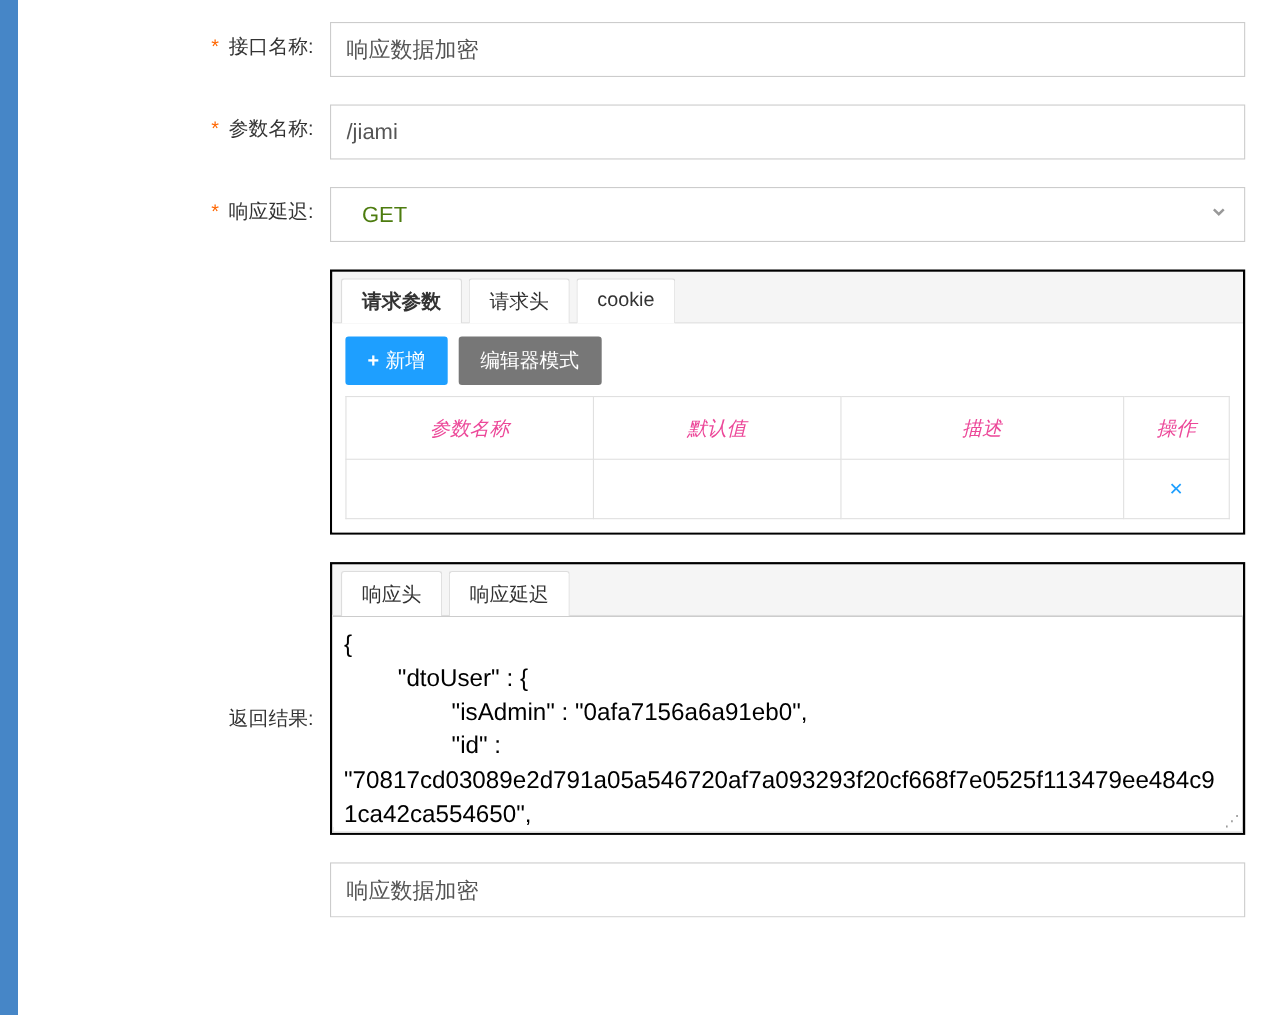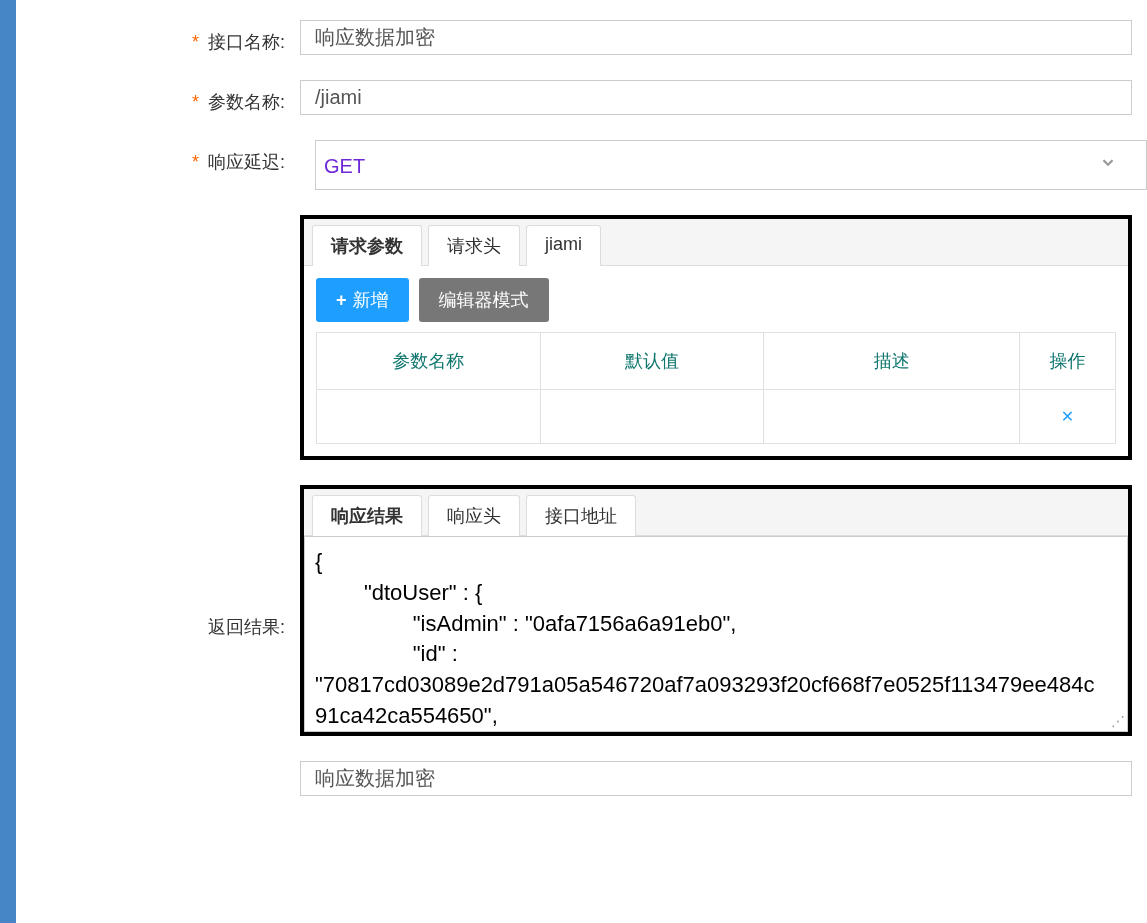--- a/index.html
+++ b/index.html
@@ -3,37 +3,37 @@
   <meta charset="utf-8">
   <style>
     * { box-sizing: border-box; margin: 0; padding: 0; }
     body { font-family: "Microsoft YaHei", Arial, sans-serif; font-size: 16px; color: #333; background: #fff; width: 1147px; }
     .bg-strip { position: fixed; left: 0; top: 0; bottom: 0; width: 16px; background: #4686c7; z-index: -1; }
     .form-container { padding: 20px 15px 0 15px; }
     .form-row { display: flex; align-items: flex-start; margin-bottom: 25px; }
     .label-col { width: 285px; text-align: right; padding-right: 15px; padding-top: 10px; font-size: 18px; color: #333; }
     .required-asterisk { color: #ff6600; margin-right: 4px; }
     .field-col { flex: 1; max-width: 832px; }
-    .text-input { width: 100%; height: 35px; padding: 0 14px; border: 1px solid #ccc; font-size: 20px; color: #555; background: #fff; outline: none; }
+    .text-input { width: 100%; height: 50px; padding: 0 14px; border: 1px solid #ccc; font-size: 20px; color: #555; background: #fff; outline: none; }
     .select-wrap { position: relative; }
-    .select-input { width: 100%; height: 50px; padding: 0 8px; border: 1px solid #ccc; font-size: 20px; color: #6d28d9; background: #fff; appearance: none; outline: none; margin-left: 15px; }
+    .select-input { width: 100%; height: 50px; padding: 0 28px; border: 1px solid #ccc; font-size: 20px; color: #4d7c0f; background: #fff; appearance: none; outline: none; }
     .select-chevron { position: absolute; right: 15px; top: 50%; transform: translateY(-50%); color: #999; pointer-events: none; font-size: 18px; }
-    .tab-panel { border: 4px solid #000000; background: #f5f5f5; }
+    .tab-panel { border: 2px solid #000000; background: #f5f5f5; }
     .tab-bar { display: flex; gap: 6px; padding: 6px 8px 0 8px; }
     .tab { padding: 8px 18px; background: #fff; border: 1px solid #ddd; border-bottom: none; cursor: pointer; font-size: 18px; border-radius: 3px 3px 0 0; }
     .tab.active { font-weight: bold; background: #fff; position: relative; z-index: 2; }
     .tab-content { background: #fff; padding: 12px; border-top: 1px solid #ddd; margin-top: -1px; }
     .btn-row { display: flex; gap: 10px; margin-bottom: 10px; }
     .btn { display: inline-flex; align-items: center; justify-content: center; padding: 10px 20px; border: none; border-radius: 3px; font-size: 18px; cursor: pointer; color: #fff; }
     .btn-blue { background: #1e9fff; }
     .btn-gray { background: #777; }
     .plus-icon { margin-right: 6px; font-weight: bold; font-size: 18px; }
     .param-table { width: 100%; border-collapse: collapse; border: 1px solid #e0e0e0; }
     .param-table th, .param-table td { border: 1px solid #e0e0e0; padding: 16px 10px; text-align: center; font-size: 18px; }
-    .param-table th { font-weight: normal; color: #0f766e; }
+    .param-table th { font-weight: normal; color: #ec4899; font-style: italic; }
     .delete-x { color: #1e9fff; cursor: pointer; font-size: 16px; }
     .textarea-wrap { position: relative; border: 1px solid #ccc; background: #fff; }
     .textarea-body { width: 100%; height: 190px; padding: 10px 24px 10px 10px; border: none; resize: none; font-family: inherit; font-size: 22px; line-height: 1.4; overflow-y: scroll; outline: none; }
     .response-row .label-col { padding-top: 130px; }
     .grip { position: absolute; right: 2px; bottom: 2px; color: #999; font-size: 14px; pointer-events: none; }
   </style>
 </head>
 <body>
 
 <div class="bg-strip"></div>
@@ -77,21 +77,21 @@
     </div>
   </div>
 
   <div class="form-row">
     <div class="label-col"></div>
     <div class="field-col">
       <div class="tab-panel">
         <div class="tab-bar">
           <div class="tab active">请求参数</div>
           <div class="tab">请求头</div>
-          <div class="tab">jiami</div>
+          <div class="tab">cookie</div>
         </div>
         <div class="tab-content">
           <div class="btn-row">
             <button class="btn btn-blue">
               <span class="plus-icon">+</span>
               <span>新增</span>
             </button>
             <button class="btn btn-gray">编辑器模式</button>
           </div>
           <table class="param-table">
@@ -118,23 +118,22 @@
   </div>
 
 
   <div class="form-row response-row">
     <div class="label-col">
       <span>返回结果:</span>
     </div>
     <div class="field-col">
       <div class="tab-panel">
         <div class="tab-bar">
-          <div class="tab active">响应结果</div>
           <div class="tab">响应头</div>
-          <div class="tab">接口地址</div>
+          <div class="tab">响应延迟</div>
         </div>
         <div class="tab-content" style="padding:0;">
           <div class="textarea-wrap">
             <textarea class="textarea-body" style="">{
         "dtoUser" : {
                 "isAdmin" : "0afa7156a6a91eb0",
                 "id" : "70817cd03089e2d791a05a546720af7a093293f20cf668f7e0525f113479ee484c91ca42ca554650",</textarea>
             <span class="grip">⋰</span>
           </div>
         </div>

